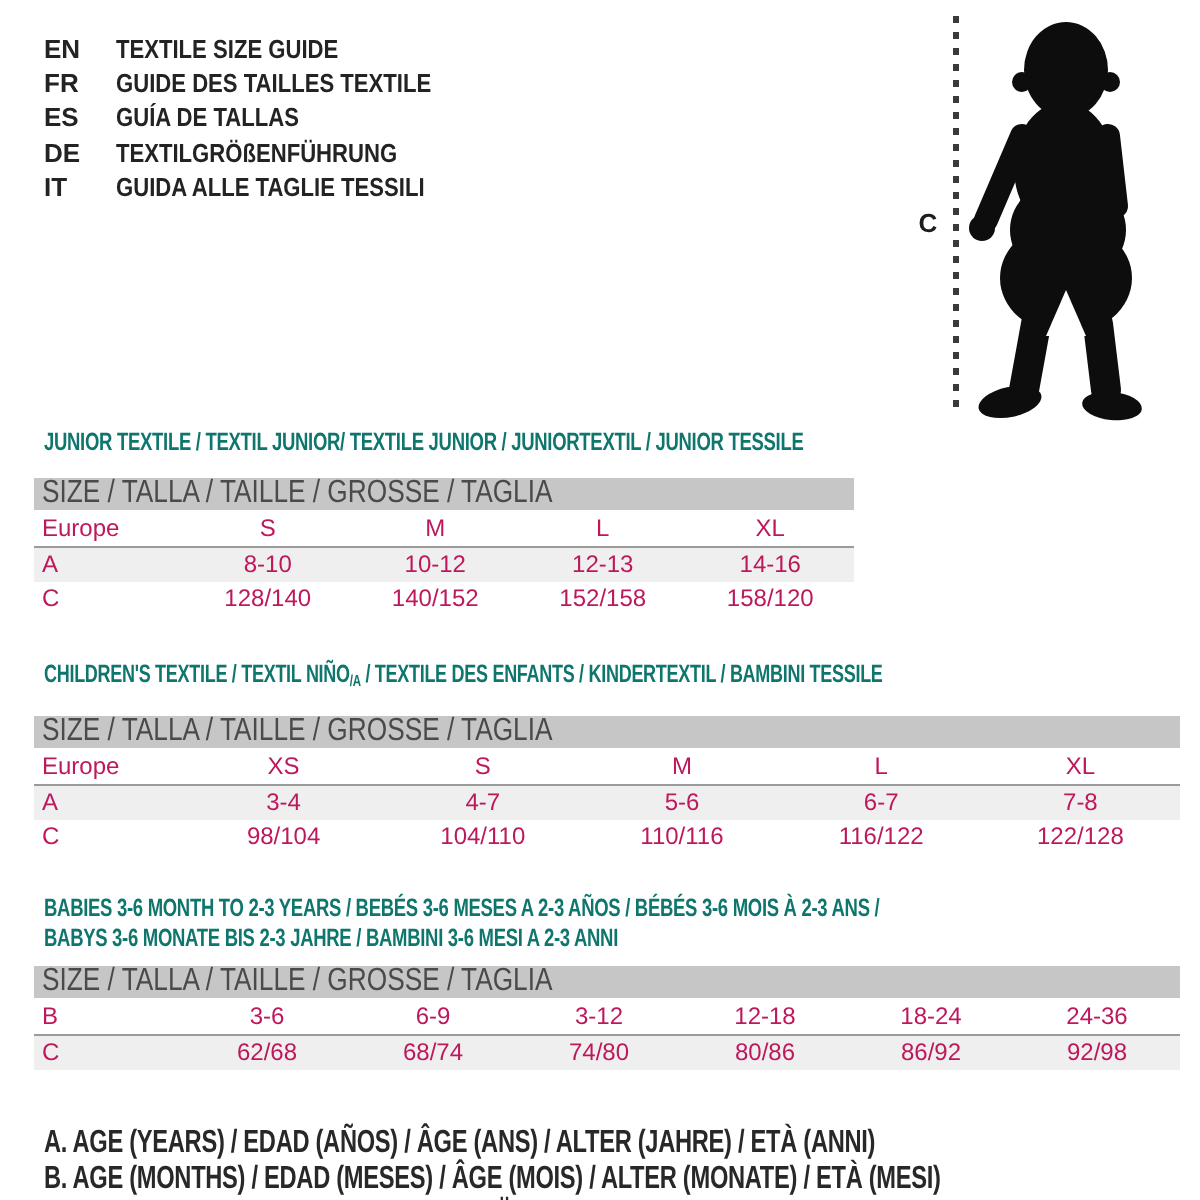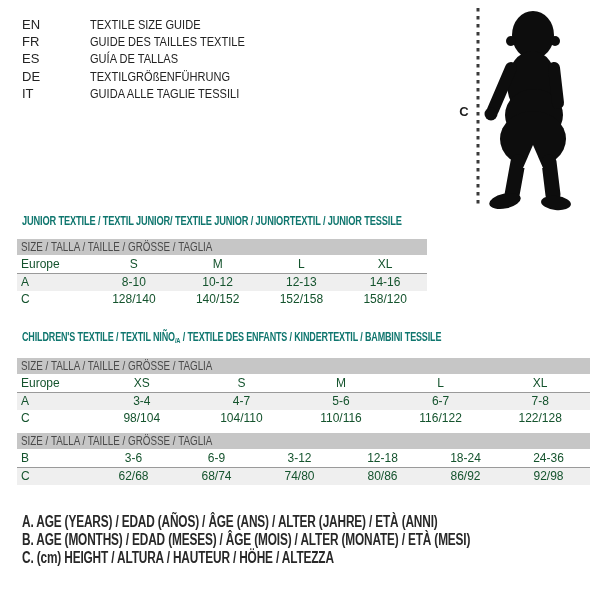--- a/index.html
+++ b/index.html
@@ -3,44 +3,44 @@
 <meta charset="utf-8">
 <style>
   * { margin:0; padding:0; box-sizing:border-box; }
   html,body { width:600px; height:600px; background:#ffffff; }
   body { font-family:"Liberation Sans", sans-serif; color:#2d2d2d; position:relative; overflow:hidden; }
 
   .cond { display:inline-block; transform-origin:0 50%; white-space:nowrap; }
 
   
   #lang-block { position:absolute; left:22px; top:16px; }
-  .lang-row { display:flex; line-height:17.2px; font-size:13px; font-weight:normal; color:#232323;gap:32px; }
+  .lang-row { display:flex; line-height:17.2px; font-size:13px; font-weight:bold; color:#232323; }
   .lang-code { width:36px; }
   .lang-label .cond { transform:scaleX(0.85); }
 
   
   #figure { position:absolute; left:455px; top:4px; width:135px; height:210px; }
   #figure svg { position:absolute; left:0; top:0; }
   #figure .c-label { position:absolute; left:0px; top:100px; width:18px; text-align:center;
                      font-size:13px; font-weight:bold; color:#1d1d1d; }
 
   
   #main { position:absolute; left:17px; top:214px; width:573px; }
   .sec-title { font-size:12.5px; font-weight:bold; color:#0f766e; line-height:15px; margin-left:5px; }
   .sec-title .cond { transform:scaleX(0.74); letter-spacing:-0.2px; }
   .sec-title .cond.narrow { transform:scaleX(0.72); }
   .sub { font-size:8px; vertical-align:-2px; }
 
   table { border-collapse:collapse; table-layout:fixed; }
   .t1 { width:410px; margin-top:10px; }
   .t2, .t3 { width:573px; margin-top:10px; }
-  td { font-size:12px; color:#14532d; line-height:15px; padding:1px 0; text-align:center;
+  td { font-size:12px; color:#be185d; line-height:15px; padding:1px 0; text-align:center;
        overflow:hidden; }
   td.lab { text-align:left; padding-left:4px; }
-  tr.size-bar td { background:#c6c6c6; color:#4a4a4a; font-size:12px; line-height:14px;
+  tr.size-bar td { background:#c6c6c6; color:#4a4a4a; font-size:16px; line-height:14px;
                    padding:1px 0 1px 4px; text-align:left;margin-left:44px; }
   tr.size-bar .cond { transform:scaleX(0.82); }
   tbody tr:nth-child(1) td { border-bottom:1px solid #9a9a9a; line-height:16px; }
   tbody tr:nth-child(2) { background:#efefef; }
 
   .sec2-title { margin-top:22px; }
   .sec3-title { margin-top:20px; }
   .t3 { margin-top:6px; }
 
   #footnotes { margin-top:28px; margin-left:5px; }
@@ -185,20 +185,24 @@
         <td class="lab">C</td>
         <td>98/104</td>
         <td>104/110</td>
         <td>110/116</td>
         <td>116/122</td>
         <td>122/128</td>
       </tr>
     </tbody>
   </table>
 
+  <div class="sec-title sec3-title">
+    <span class="cond">BABIES 3-6 MONTH TO 2-3 YEARS / BEBÉS 3-6 MESES A 2-3 AÑOS / BÉBÉS 3-6 MOIS À 2-3 ANS /</span><br>
+    <span class="cond">BABYS 3-6 MONATE BIS 2-3 JAHRE / BAMBINI 3-6 MESI A 2-3 ANNI</span>
+  </div>
   <table class="t3">
     <colgroup>
         <col style="width:75px">
         <col>
         <col>
         <col>
         <col>
         <col>
         <col>
       </colgroup>

